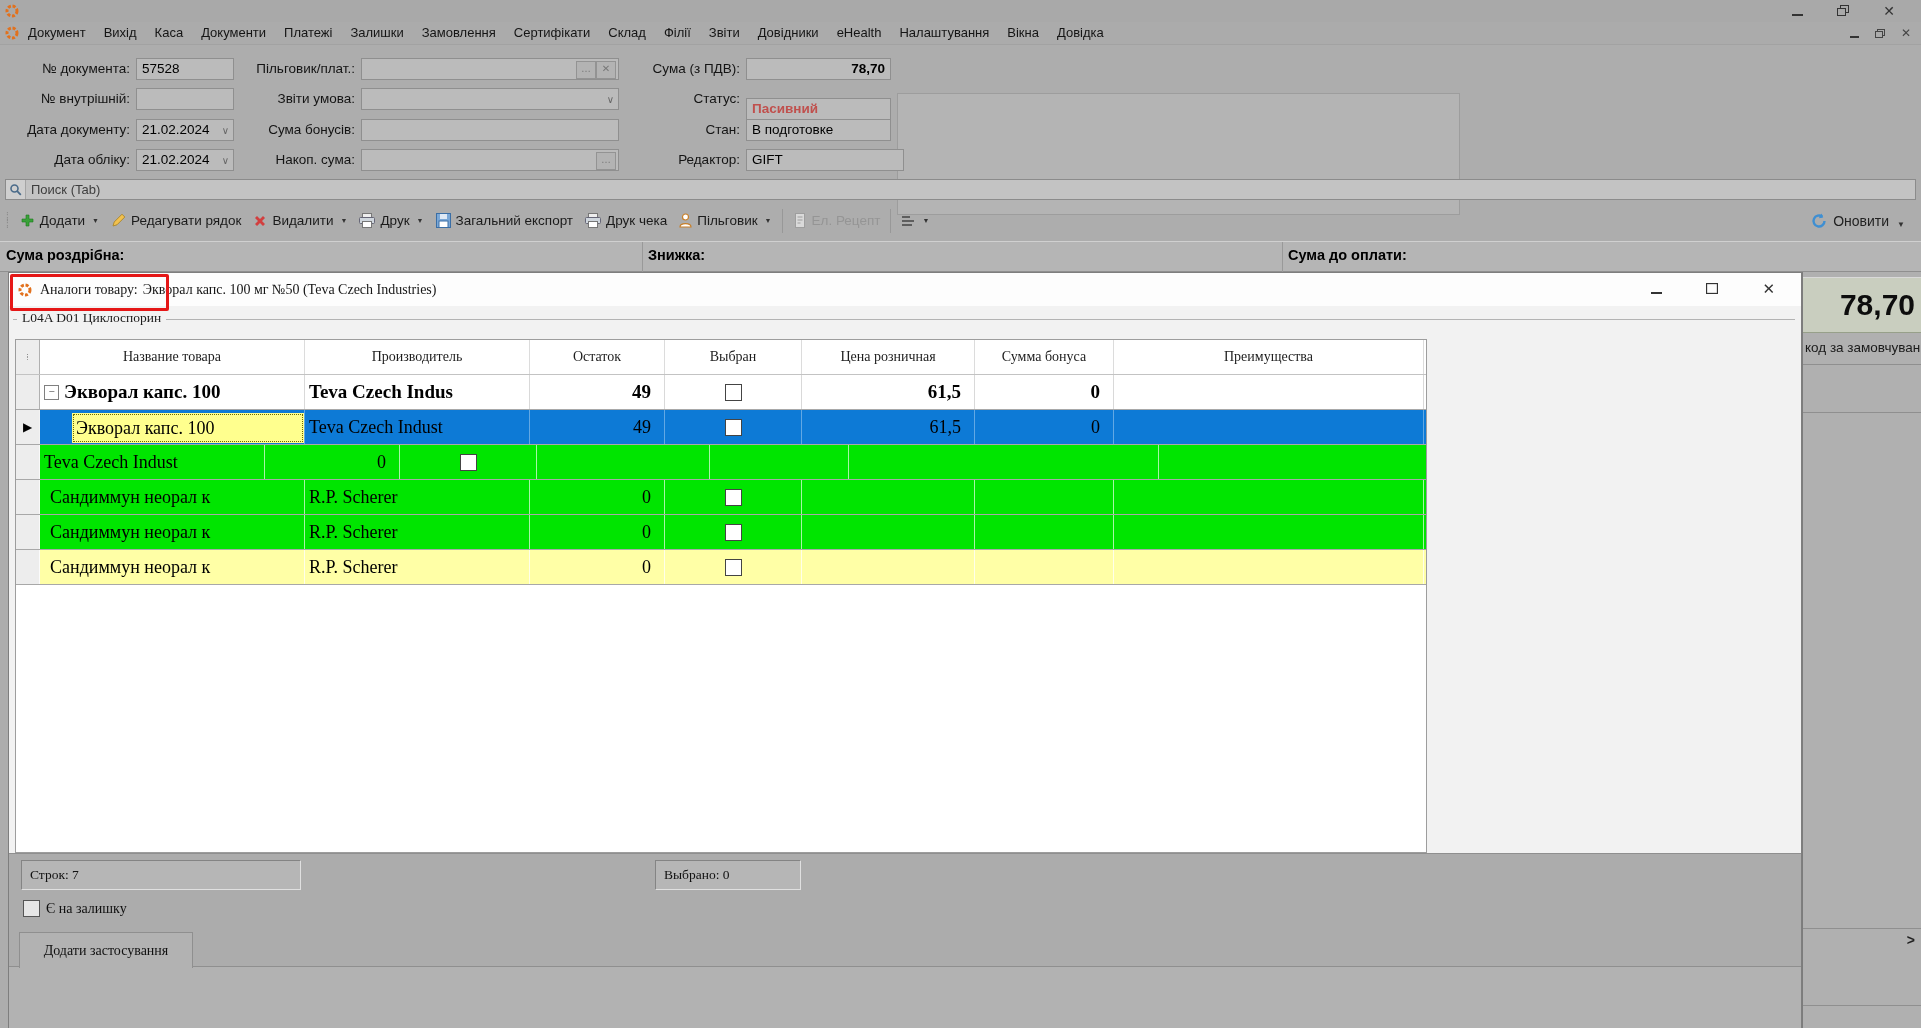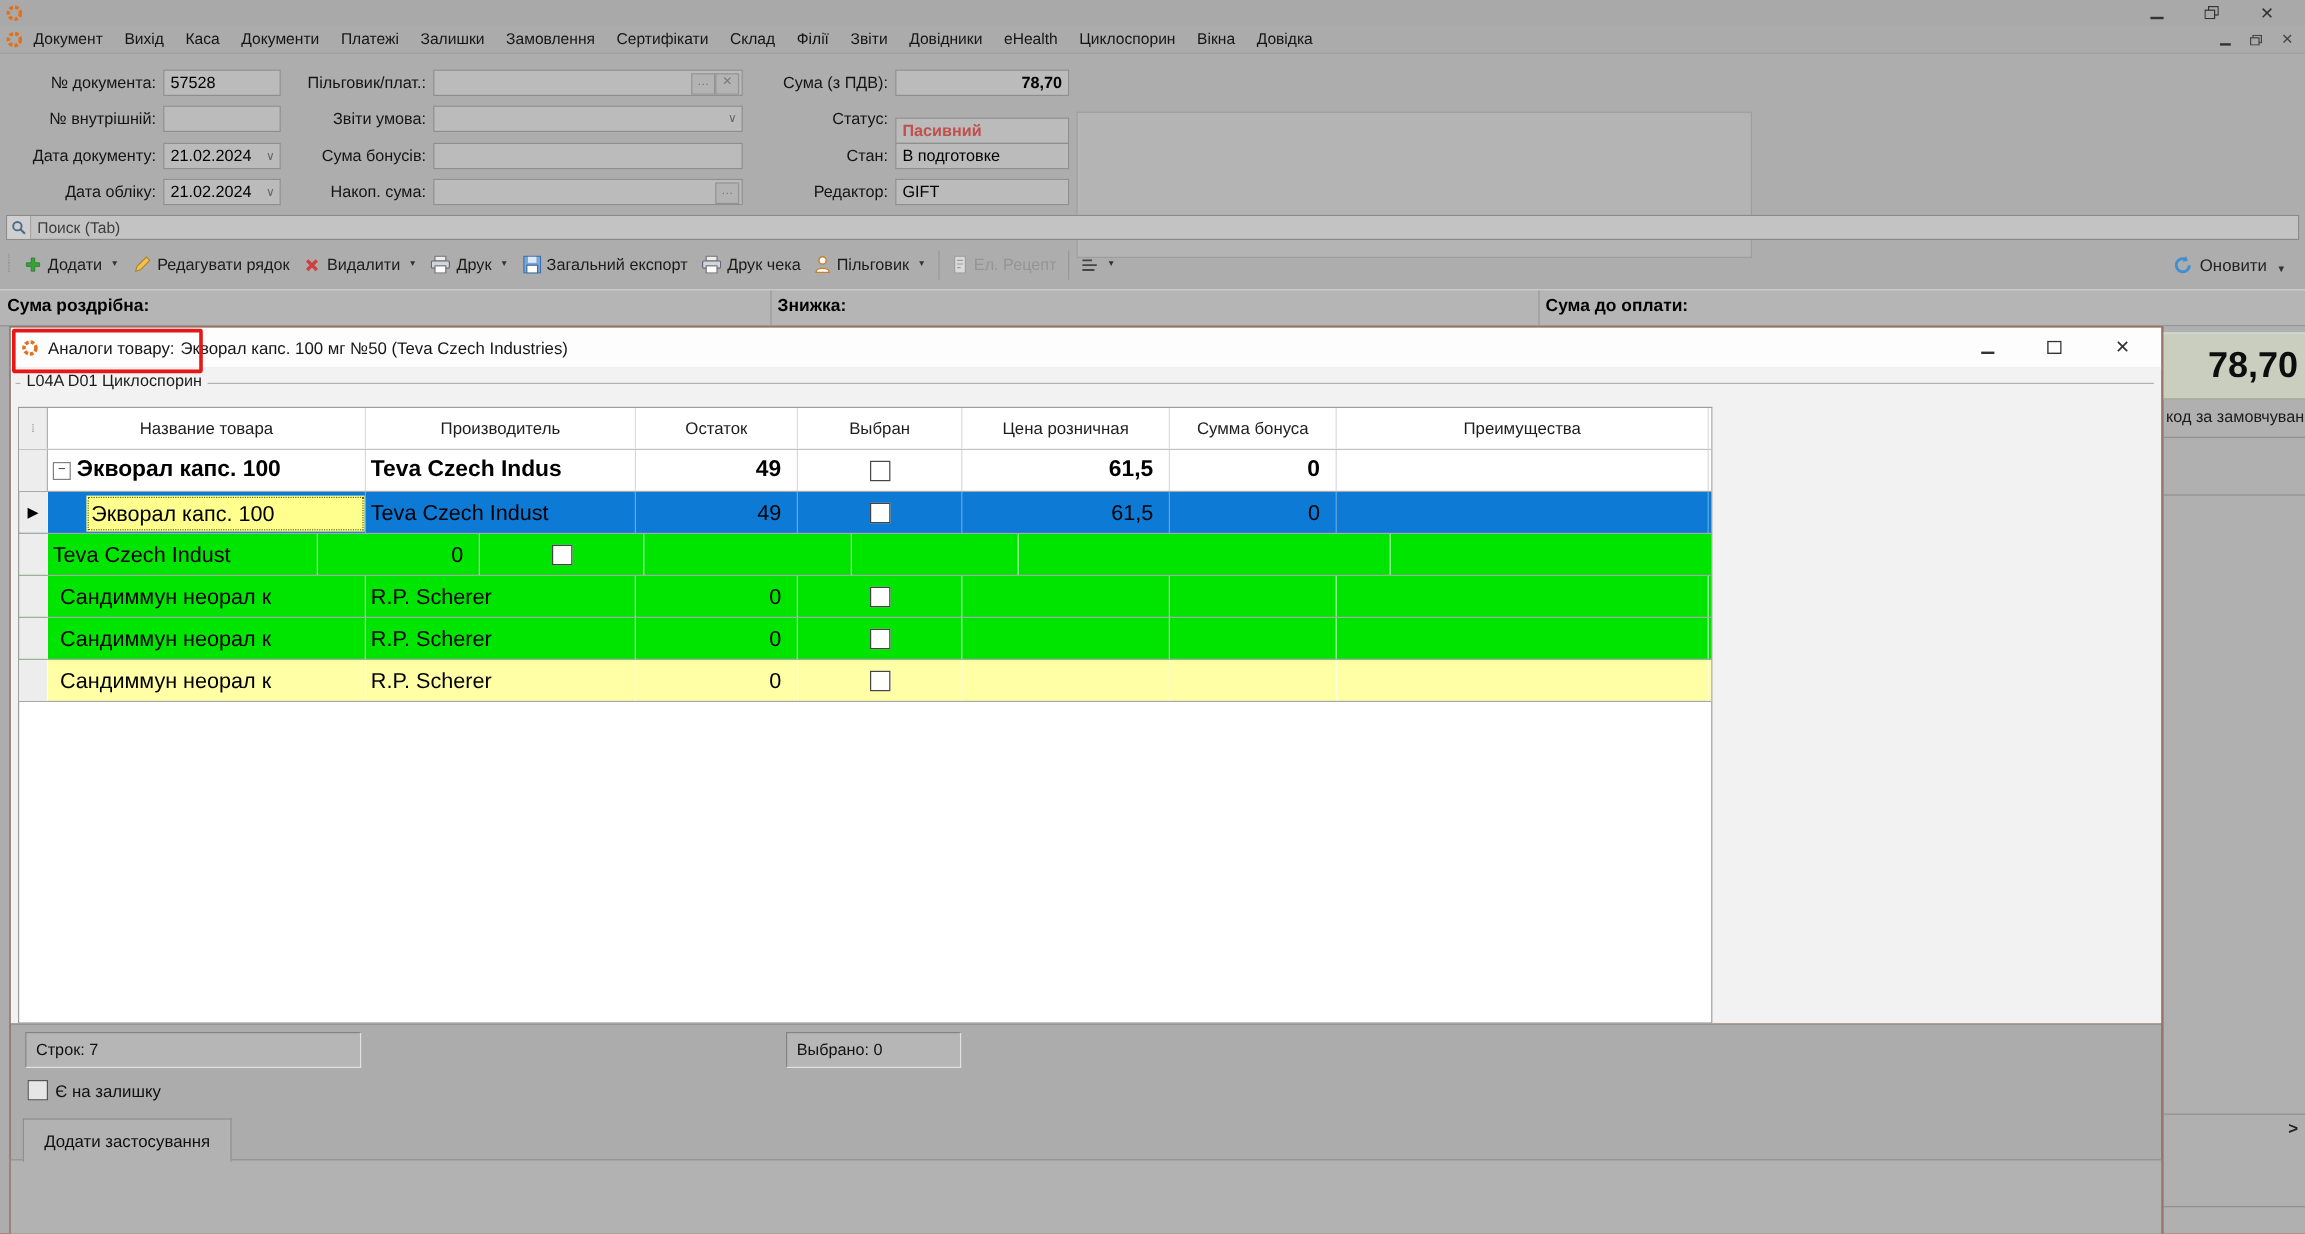--- a/index.html
+++ b/index.html
@@ -61,22 +61,22 @@
   .sumpanel{position:absolute;left:0;top:5px;width:119px;height:56px;background:#c9cebf;
             border-top:1px solid #d9d9d9;border-bottom:1px solid #97a08a;
             font-size:30px;font-weight:bold;color:#0d0d0d;text-align:right;
             line-height:54px;padding-right:7px;box-sizing:border-box;}
   .rcaption{position:absolute;left:2px;top:68px;width:117px;font-size:13.5px;color:#1a1a1a;
             white-space:nowrap;overflow:hidden;}
   .rline{position:absolute;left:0;width:119px;height:1px;background:#8f8f8f;}
   .rchev{position:absolute;right:6px;top:660px;font-size:14px;font-weight:bold;color:#222;}
 
   
-  .dialog{left:8px;top:272px;width:1794px;height:756px;background:#c2410c;
-          border:1px solid #7e7e7e;z-index:5;}
+  .dialog{left:8px;top:272px;width:1794px;height:756px;background:#1d4ed8;
+          border:1px solid #7e7e7e;z-index:5;font-family:Liberation Serif, serif;}
   .dlg-title{position:absolute;left:0;top:0;width:100%;height:33px;background:#fdfdfd;
              border-bottom:1px solid #e0e0e0;display:flex;align-items:center;font-size:14px;color:#161616;}
   .dlg-title .pfx{margin-left:8px;}
   .dlg-title .itm{margin-left:5px;white-space:nowrap;}
   .annot{position:absolute;left:1px;top:1px;width:153px;height:31px;border:3px solid #e51717;
          border-radius:2px;z-index:9;pointer-events:none;}
   .dlg-ctl{margin-left:auto;display:flex;align-items:center;gap:44px;margin-right:26px;}
   .dlg-mid{position:absolute;left:0;top:33px;width:1792px;height:547px;background:#f2f2f2;}
   .gline{position:absolute;left:4px;top:13px;width:1782px;height:1px;background:#b3b3b3;}
   .glegend{position:absolute;left:8px;top:4px;background:#f2f2f2;padding:0 5px;font-size:13.5px;color:#1c1c1c;z-index:2;}
@@ -150,21 +150,21 @@
       <div class="mi">Документи</div>
       <div class="mi">Платежі</div>
       <div class="mi">Залишки</div>
       <div class="mi">Замовлення</div>
       <div class="mi">Сертифікати</div>
       <div class="mi">Склад</div>
       <div class="mi">Філії</div>
       <div class="mi">Звіти</div>
       <div class="mi">Довідники</div>
       <div class="mi">eHealth</div>
-      <div class="mi">Циклоспорин</div>
+      <div class="mi">Налаштування</div>
       <div class="mi">Вікна</div>
       <div class="mi">Довідка</div>
     </div>
   <span class="mdictl">
     <span><span class="glyph-min" style="width:9px"></span></span>
     <span>
       <svg width="10" height="9">
           <rect x="2.5" y="0.5" width="7" height="6" fill="none" stroke="#444"></rect>
           <rect x="0.5" y="2.5" width="7" height="6" fill="#ababab" stroke="#444"></rect>
         </svg>
@@ -210,21 +210,21 @@
   <div class="flabel" style="left:622px;top:13px;width:118px">Сума (з ПДВ):</div>
   <div class="fbox bold-right" style="left:746px;top:13px;width:145px"><span>78,70</span></div>
 
   <div class="flabel" style="left:622px;top:43px;width:118px">Статус:</div>
   <div class="fbox" style="left:746px;top:53px;width:145px"><span class="status-red">Пасивний</span></div>
 
   <div class="flabel" style="left:622px;top:74px;width:118px">Стан:</div>
   <div class="fbox" style="left:746px;top:74px;width:145px"><span>В подготовке</span></div>
 
   <div class="flabel" style="left:622px;top:104px;width:118px">Редактор:</div>
-  <div class="fbox" style="left:746px;top:104px;width:145px"><span>GIFT</span></div>
+  <div class="fbox" style="left:746px;top:104px;width:158px"><span>GIFT</span></div>
 </div>
 
 <div class="abs searchbar">
   <span class="searchicon-box">
     <svg width="13" height="13">
         <circle cx="5.5" cy="5.5" r="3.5" fill="none" stroke="#4a6b8a" stroke-width="1.6"></circle>
         <path d="M8.2 8.2l3.6 3.6" stroke="#4a6b8a" stroke-width="1.8"></path>
       </svg>
   </span>
   <span style="margin-left:5px">Поиск (Tab)</span>

